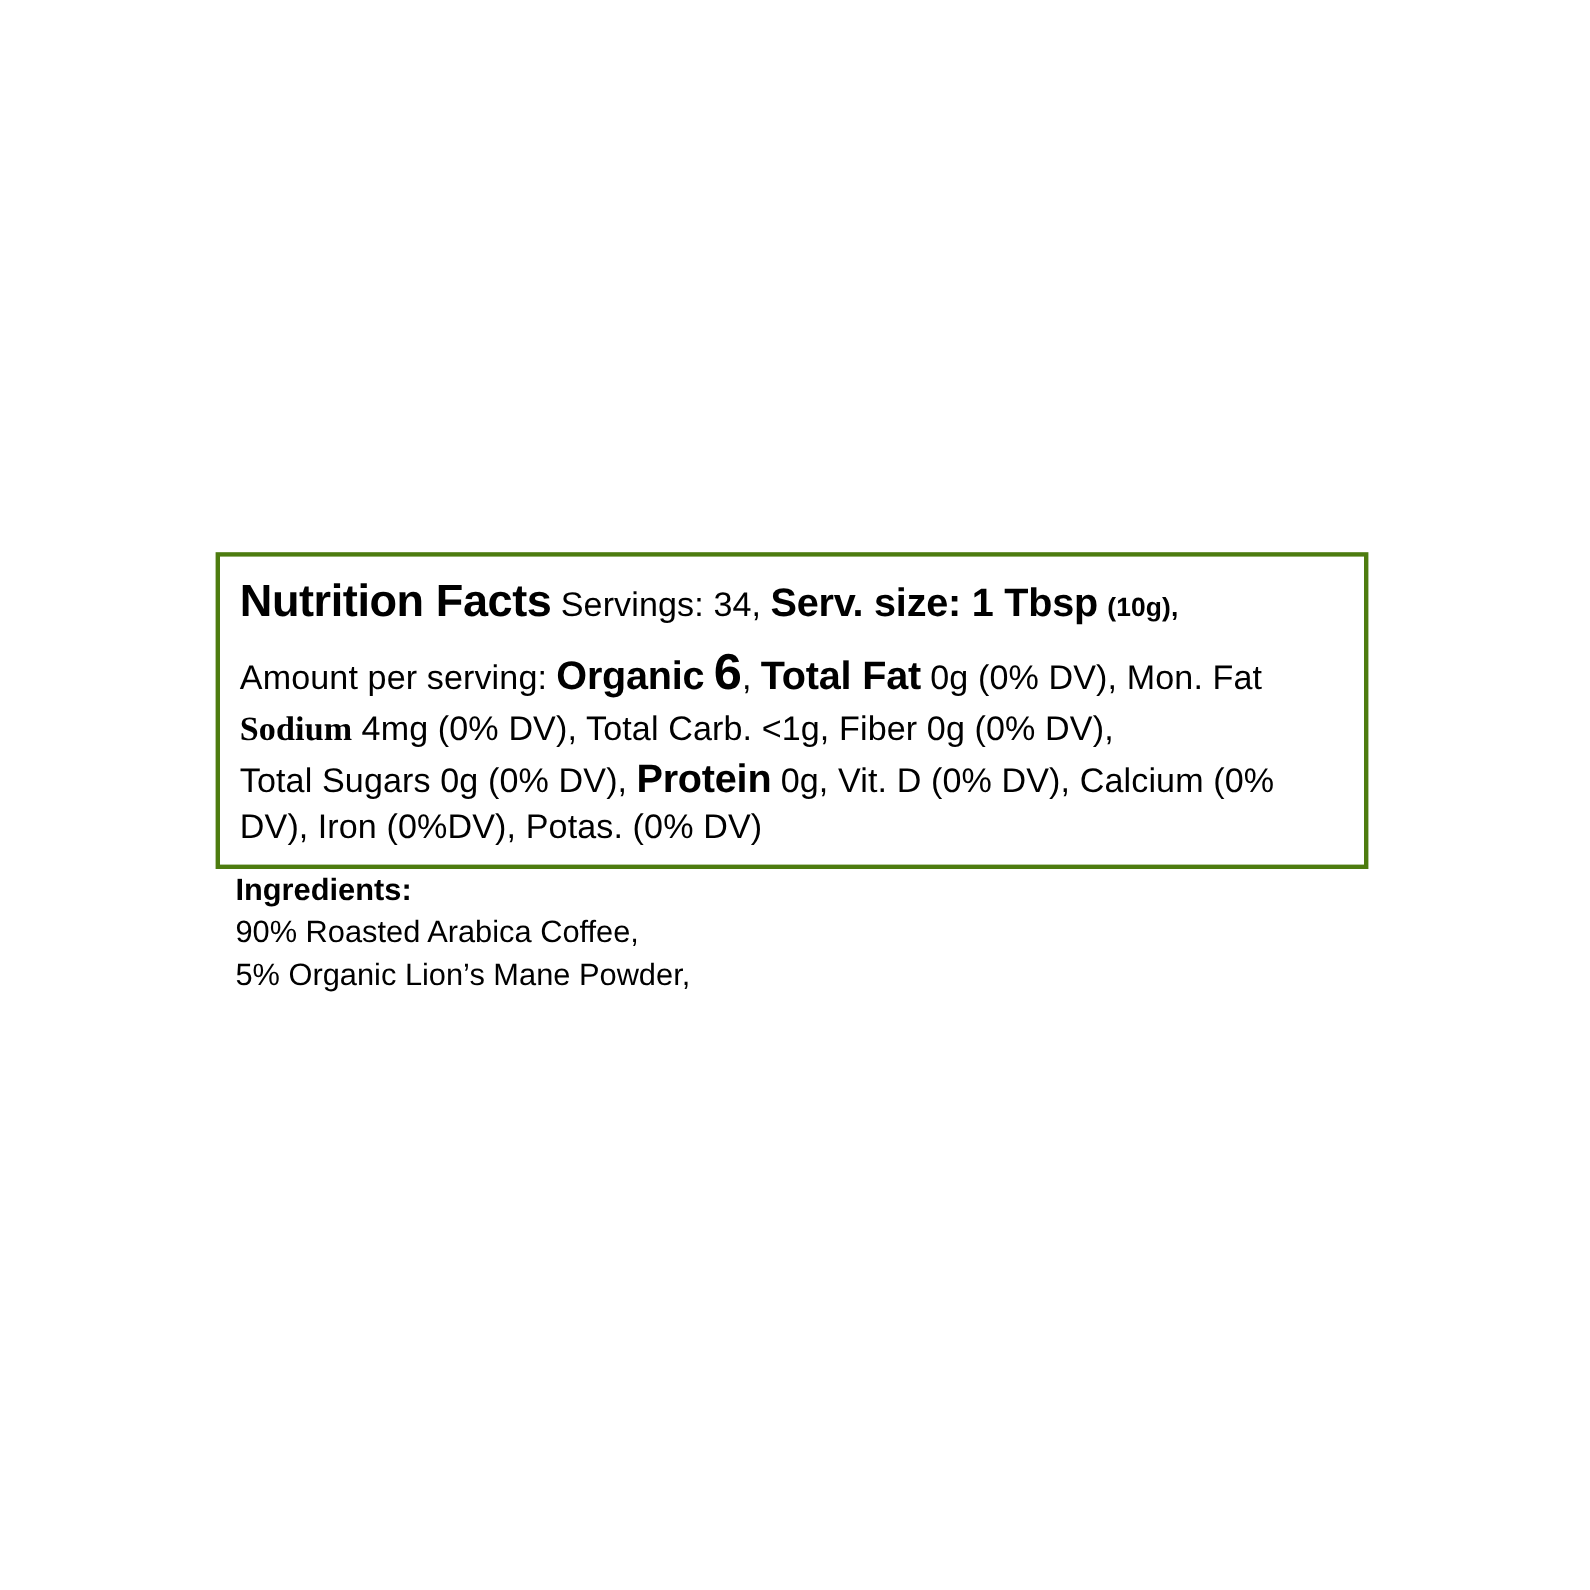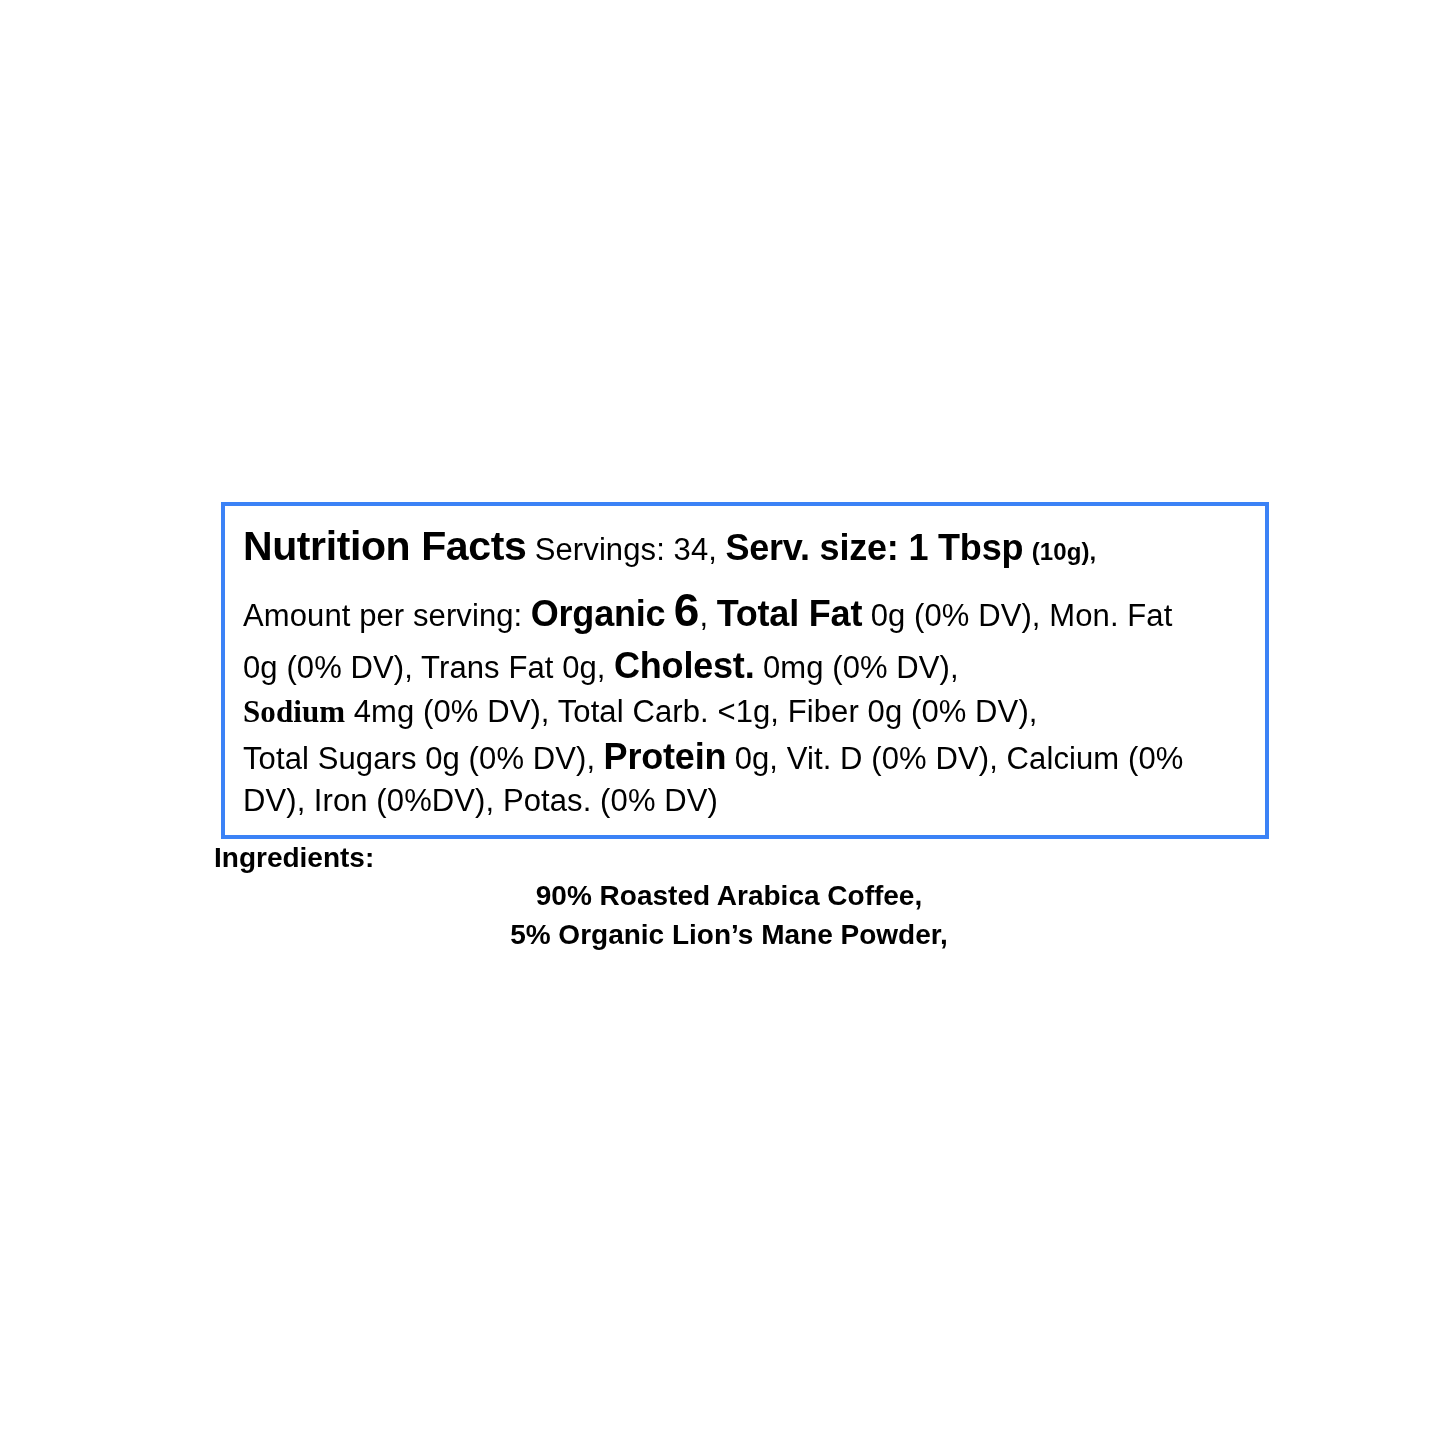--- a/index.html
+++ b/index.html
@@ -17,25 +17,24 @@
   }
 
   .label-wrap {
     position: absolute;
     left: 196px;
     top: 502px;
     width: 1048px;
   }
 
   .nutrition-box {
-    border: 4px solid #3b82f6;
+    border: 4px solid #4d7c0f;
     box-sizing: border-box;
     padding: 14px 18px 14px 18px;
     width: 1048px;
-    margin-left: 25px;
   }
 
   .nf-line {
     line-height: 1.30;
     margin: 0 0 4px 0;
     font-size: 30px;
     letter-spacing: 0.1px;
   }
   .nf-line:last-child { margin-bottom: 0; }
 
@@ -84,23 +83,22 @@
   .ingredients {
     padding-left: 18px;
   }
   .ing-head {
     font-size: 28px;
     font-weight: bold;
     line-height: 1.35;
   }
   .ing-line {
     font-size: 28px;
-    font-weight: bold;
+    font-weight: normal;
     line-height: 1.38;
-    text-align: center;
   }
 </style>
 </head>
 <body>
 
 <div class="label-wrap">
 
   <div class="nutrition-box">
 
     <div class="nf-line nf-row-1">
@@ -111,25 +109,20 @@
     </div>
 
     <div class="nf-line nf-row-2">
       <span class="t-reg">Amount per serving:</span>
       <span class="t-bold-lg">Organic</span>
       <span class="t-calnum">6</span><span class="t-reg">,</span>
       <span class="t-bold-lg">Total Fat</span>
       <span class="t-reg">0g (0% DV), Mon. Fat</span>
     </div>
 
-    <div class="nf-line nf-row-3">
-      <span class="t-reg">0g (0% DV), Trans Fat 0g,</span>
-      <span class="t-bold-lg">Cholest.</span>
-      <span class="t-reg">0mg (0% DV),</span>
-    </div>
 
     <div class="nf-line nf-row-4">
       <span class="t-bold">Sodium</span>
       <span class="t-reg">4mg (0% DV), Total Carb. &lt;1g, Fiber 0g (0% DV),</span>
     </div>
 
     <div class="nf-line">
       <span class="t-reg">Total Sugars 0g (0% DV),</span>
       <span class="t-bold-lg">Protein</span>
       <span class="t-reg">0g, Vit. D (0% DV), Calcium (0% DV),</span>

